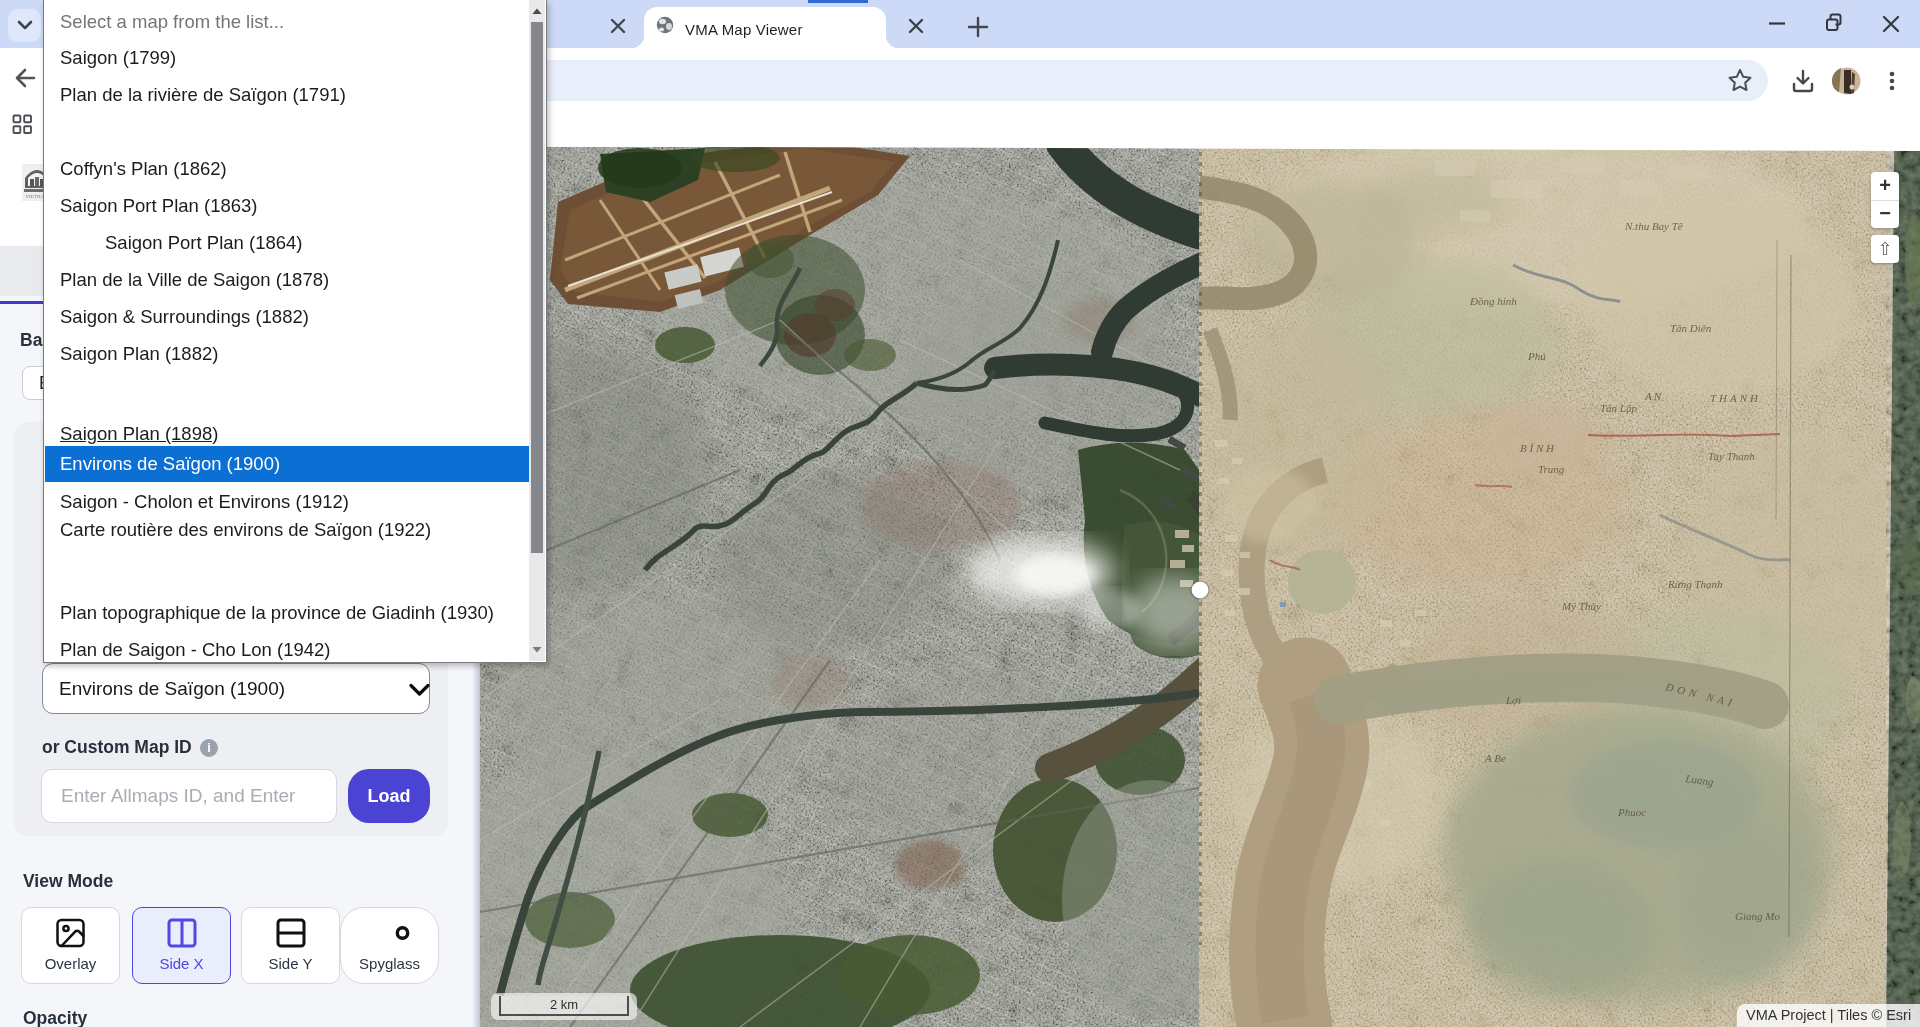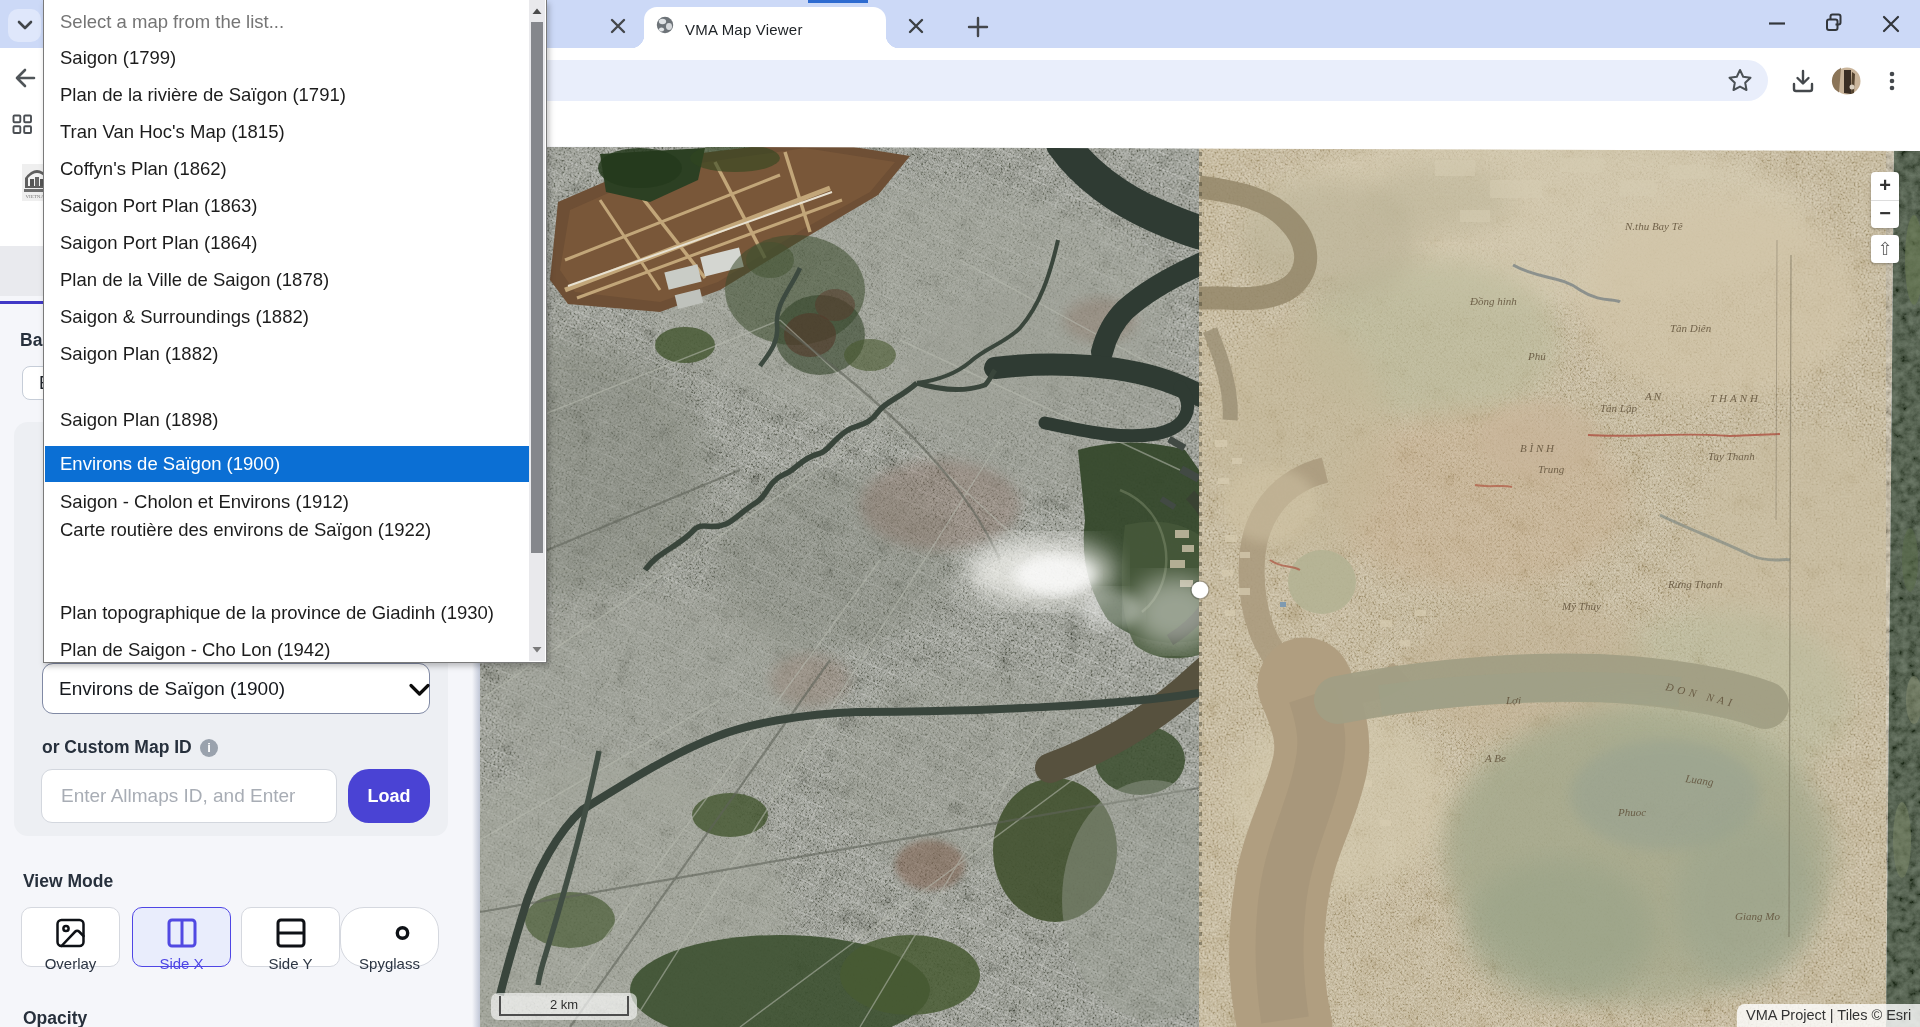--- a/index.html
+++ b/index.html
@@ -25,21 +25,21 @@
   .label { font-weight:bold; color:#27303c; font-size:17.5px; }
   #baselabel { left:20px; top:330px; }
   #baseselect { left:22px; top:366px; width:408px; height:34px; background:#fff; border:1px solid #c6cdd8; border-radius:8px; font-size:18px; color:#20252c; line-height:32px; padding-left:16px; }
   #card { left:14px; top:422px; width:434px; height:414px; background:#edeff3; border-radius:14px; }
   #ovselect { left:42px; top:663px; width:388px; height:51px; background:#fff; border:1px solid #8089a4; border-radius:11px; font-size:19px; color:#15181d; line-height:49px; padding-left:16px; }
   #customlabel { left:42px; top:737px; }
   #infoicon { left:200px; top:739px; width:18px; height:18px; border-radius:50%; background:#9aa2ad; color:#fff; font-size:13px; font-weight:bold; text-align:center; line-height:18px; }
   #mapinput { left:41px; top:769px; width:296px; height:54px; background:#fff; border:1px solid #d3d7de; border-radius:11px; font-size:19px; color:#a8adb5; line-height:52px; padding-left:19px; }
   #loadbtn { left:348px; top:769px; width:82px; height:54px; background:#4a43d4; border-radius:21px; color:#fff; font-weight:bold; font-size:18px; text-align:center; line-height:54px; }
   #viewlabel { left:23px; top:871px; }
-  .vmbtn { top:907px; width:99px; height:60px; background:#fff; border:1px solid #d5d8df; border-radius:10px; text-align:center; }
+  .vmbtn { top:907px; width:99px; height:77px; background:#fff; border:1px solid #d5d8df; border-radius:10px; text-align:center; }
   .vmbtn .cap { margin-top:47px; font-size:15px; color:#2b3442; }
   #btn-overlay { left:21px; }
   #btn-sidex { left:132px; background:#e9edfc; border:1.5px solid #4f46e5; }
   #btn-sidex .cap { color:#4f46e5; }
   #btn-sidey { left:241px; }
   #btn-spy { left:340px;border-radius:24px; }
   #opacitylabel { left:23px; top:1008px; }
   #sideshadow { z-index:7; left:472px; top:140px; width:8px; height:887px; background:linear-gradient(to right, rgba(140,150,175,0), rgba(150,160,185,0.55)); }
 
   
@@ -470,28 +470,27 @@
   </div>
 <div class="abs" id="pitchctl">⇧</div>
 <div class="abs" id="scalebox"></div>
 <div class="abs" id="scaleline">2 km</div>
 <div class="abs" id="attrib">VMA Project | Tiles © Esri</div>
 
 <div class="abs" id="popup">
   <div class="opt" style="top:4px; color:#757575;">Select a map from the list...</div>
   <div class="opt" style="top:40px;">Saigon (1799)</div>
   <div class="opt" style="top:77px;">Plan de la rivière de Saïgon (1791)</div>
-  <div class="opt" style="top:114px;">Tran Van Hoc's Map (1815)</div>
   <div class="opt" style="top:151px;">Coffyn's Plan (1862)</div>
   <div class="opt" style="top:188px;">Saigon Port Plan (1863)</div>
-  <div class="opt" style="top:225px;">Saigon Port Plan (1864)</div>
+  <div class="opt" style="top:225px;margin-left:45px;">Saigon Port Plan (1864)</div>
   <div class="opt" style="top:262px;">Plan de la Ville de Saigon (1878)</div>
   <div class="opt" style="top:299px;">Saigon &amp; Surroundings (1882)</div>
   <div class="opt" style="top:336px;">Saigon Plan (1882)</div>
-  <div class="opt" style="top:402px;">Saigon Plan (1898)</div>
+  <div class="opt" style="top:416px;text-decoration:underline;">Saigon Plan (1898)</div>
   <div class="opt optsel" style="top:446px;">Environs de Saïgon (1900)</div>
   <div class="opt" style="top:484px;">Saigon - Cholon et Environs (1912)</div>
   <div class="opt" style="top:512px;">Carte routière des environs de Saïgon (1922)</div>
   <div class="opt" style="top:595px;">Plan topographique de la province de Giadinh (1930)</div>
   <div class="opt" style="top:632px;">Plan de Saigon - Cho Lon (1942)</div>
   <div id="scrolltrack">
     <svg width="16" height="661" viewBox="0 0 16 661">
       <path d="M3.5,14 L8,8.5 L12.5,14 Z" fill="#4a4a4a"></path>
       <path d="M3.5,647 L8,652.5 L12.5,647 Z" fill="#7a7a7a"></path>
     </svg>

